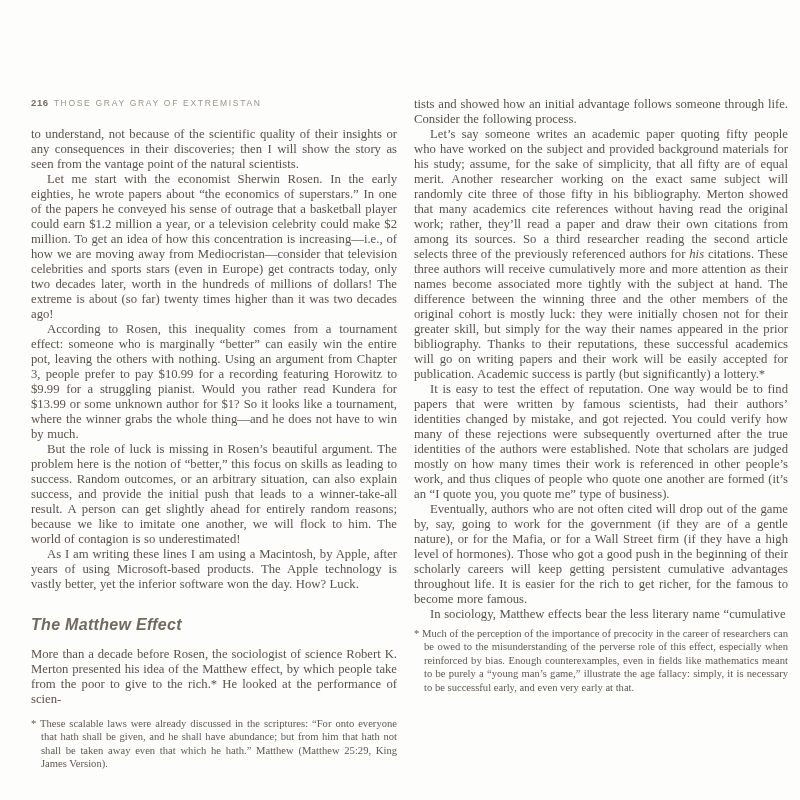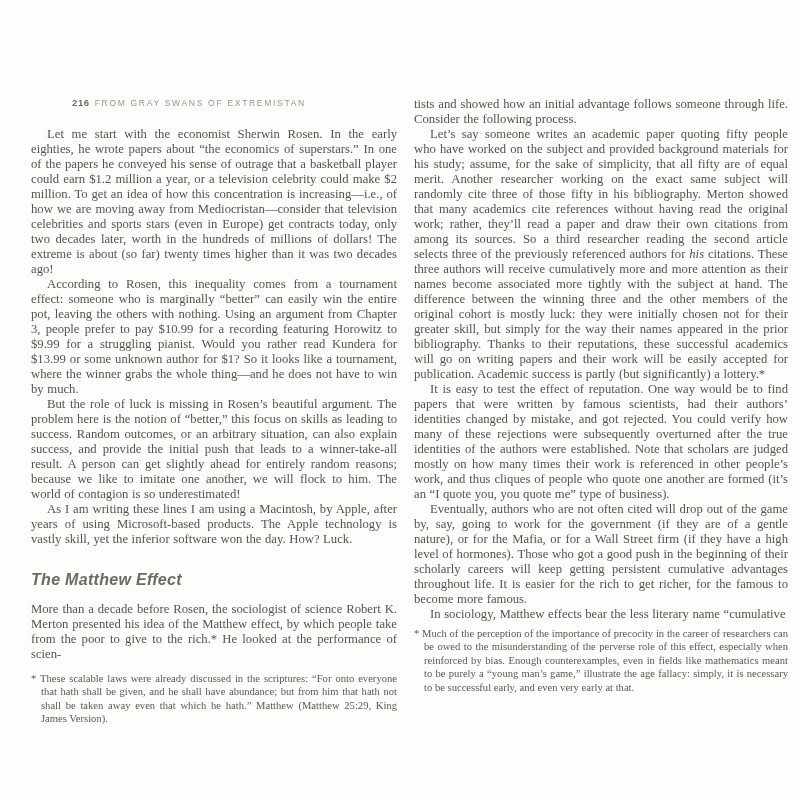--- a/index.html
+++ b/index.html
@@ -29,21 +29,20 @@
     color: #999489;
     margin-bottom: 19px;
     white-space: nowrap;
   }
   .page.right .running-header { text-align: right; }
   .running-header .pagenum {
     font-weight: bold;
     font-size: 9.5px;
     letter-spacing: 0.6px;
     color: #6f6b62;
-    margin-left: 41px;
   }
   .page.left  .running-header .pagenum { margin-right: 5px; }
   .page.right .running-header .pagenum { margin-left: 5px; }
 
   .body-col { width: 100%; }
 
   .body-p {
     margin: 0;
     font-size: 12.7px;
     line-height: 15px;
@@ -76,27 +75,28 @@
 
   i { font-style: italic; }
 </style>
 </head>
 <body>
 
 <div class="spread">
 
   <div class="page left">
     <div class="running-header">
-      <span class="pagenum">216</span><span class="header-title">FROM GRAY SWANS OF EXTREMISTAN</span>
+      <span class="pagenum">216</span><span class="header-title">THOSE GRAY GRAY OF EXTREMISTAN</span>
     </div>
     <div class="body-col">
+        <p class="body-p"><span>to understand, not because of the scientific quality of their insights or any consequences in their discoveries; then I will show the story as seen from the vantage point of the natural scientists.</span></p>
         <p class="body-p indent"><span>Let me start with the economist Sherwin Rosen. In the early eighties, he wrote papers about “the economics of superstars.” In one of the papers he conveyed his sense of outrage that a basketball player could earn $1.2 million a year, or a television celebrity could make $2 million. To get an idea of how this concentration is increasing—i.e., of how we are moving away from Mediocristan—consider that television celebrities and sports stars (even in Europe) get contracts today, only two decades later, worth in the hundreds of millions of dollars! The extreme is about (so far) twenty times higher than it was two decades ago!</span></p>
         <p class="body-p indent"><span>According to Rosen, this inequality comes from a tournament effect: someone who is marginally “better” can easily win the entire pot, leaving the others with nothing. Using an argument from Chapter 3, people prefer to pay $10.99 for a recording featuring Horowitz to $9.99 for a struggling pianist. Would you rather read Kundera for $13.99 or some unknown author for $1? So it looks like a tournament, where the winner grabs the whole thing—and he does not have to win by much.</span></p>
         <p class="body-p indent"><span>But the role of luck is missing in Rosen’s beautiful argument. The problem here is the notion of “better,” this focus on skills as leading to success. Random outcomes, or an arbitrary situation, can also explain success, and provide the initial push that leads to a winner-take-all result. A person can get slightly ahead for entirely random reasons; because we like to imitate one another, we will flock to him. The world of contagion is so underestimated!</span></p>
-        <p class="body-p indent"><span>As I am writing these lines I am using a Macintosh, by Apple, after years of using Microsoft-based products. The Apple technology is vastly skill, yet the inferior software won the day. How? Luck.</span></p>
+        <p class="body-p indent"><span>As I am writing these lines I am using a Macintosh, by Apple, after years of using Microsoft-based products. The Apple technology is vastly better, yet the inferior software won the day. How? Luck.</span></p>
         <h3 class="section-heading"><span>The Matthew Effect</span></h3>
         <p class="body-p"><span>More than a decade before Rosen, the sociologist of science Robert K. Merton presented his idea of the Matthew effect, by which people take from the poor to give to the rich.* He looked at the performance of scien-</span></p>
         <p class="footnote"><span>* These scalable laws were already discussed in the scriptures: “For onto everyone that hath shall be given, and he shall have abundance; but from him that hath not shall be taken away even that which he hath.” Matthew (Matthew 25:29, King James Version).</span></p>
       </div>
   </div>
 
   <div class="page right">
     <div class="body-col">
         <p class="body-p"><span>tists and showed how an initial advantage follows someone through life. Consider the following process.</span></p>
         <p class="body-p indent"><span>Let’s say someone writes an academic paper quoting fifty people who have worked on the subject and provided background materials for his study; assume, for the sake of simplicity, that all fifty are of equal merit. Another researcher working on the exact same subject will randomly cite three of those fifty in his bibliography. Merton showed that many academics cite references without having read the original work; rather, they’ll read a paper and draw their own citations from among its sources. So a third researcher reading the second article selects three of the previously referenced authors for </span><i>his</i><span> citations. These three authors will receive cumulatively more and more attention as their names become associated more tightly with the subject at hand. The difference between the winning three and the other members of the original cohort is mostly luck: they were initially chosen not for their greater skill, but simply for the way their names appeared in the prior bibliography. Thanks to their reputations, these successful academics will go on writing papers and their work will be easily accepted for publication. Academic success is partly (but significantly) a lottery.*</span></p>

